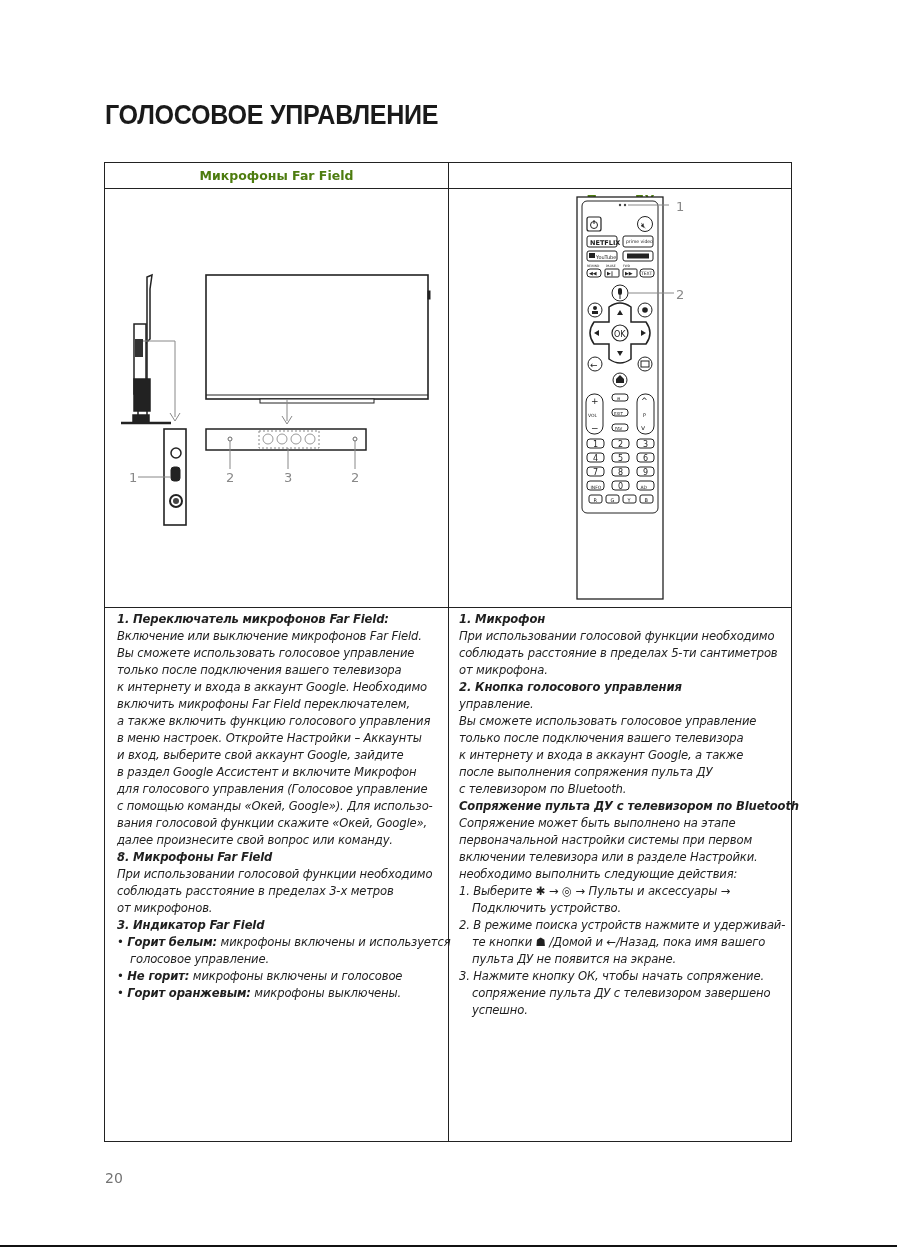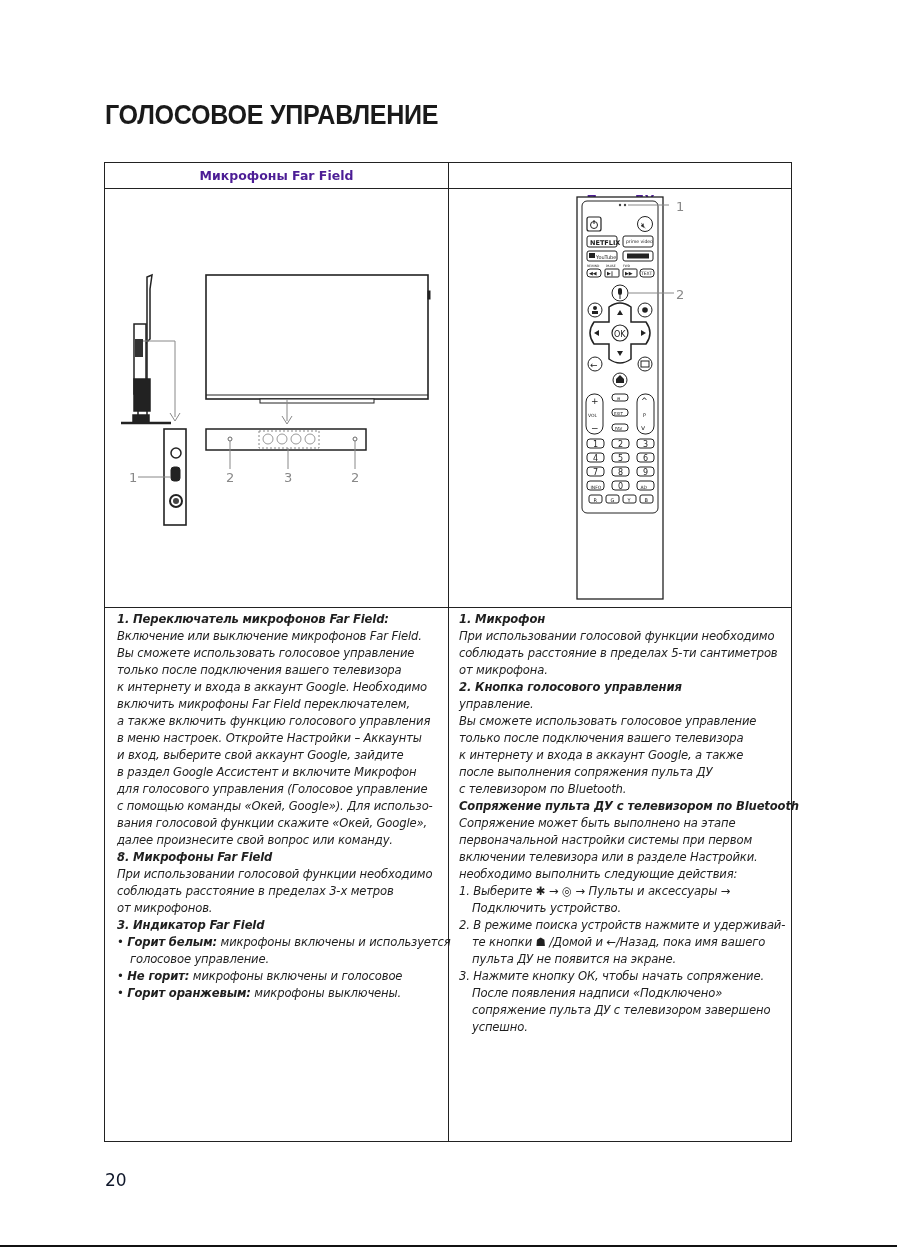--- a/index.html
+++ b/index.html
@@ -6,34 +6,34 @@
   body { width: 897px; height: 1248px; position: relative; overflow: hidden;
          font-family: "DejaVu Sans", "Liberation Sans", sans-serif; color: #1a1a1a; }
   .page-title { position: absolute; left: 105px; top: 100px; margin: 0;
          font-family: "Liberation Sans", sans-serif; font-weight: bold; font-size: 27px;
          letter-spacing: -0.3px; color: #1a1a1a; transform: scaleX(0.93); transform-origin: left; }
   .tbl { position: absolute; left: 104px; top: 162px; width: 688px; height: 980px;
          border: 1px solid #222; box-sizing: border-box; }
   .vline { position: absolute; left: 343px; top: 0; bottom: 0; width: 1px; background: #222; }
   .hline { position: absolute; left: 0; right: 0; height: 1px; background: #222; }
   .hdr { position: absolute; top: 0; height: 25px; line-height: 25px; text-align: center;
-         font-size: 12.5px; font-weight: bold; color: #4c1d95; }
+         font-size: 12.5px; font-weight: bold; color: #4d7c0f; }
   .hdr.left { left: 0; width: 343px; }
   .hdr.right { left: 344px; width: 343px; margin-top: 24px; }
   .fig-left { position: absolute; left: 0; top: 26px; width: 343px; height: 418px; }
   .fig-right { position: absolute; left: 344px; top: 26px; width: 343px; height: 418px; }
   .text-col { position: absolute; top: 448px; font-size: 11.6px; line-height: 17px;
          color: #1f1f1f; letter-spacing: -0.15px; font-style: italic; }
   .text-col.left { left: 12px; width: 330px; }
   .text-col.right { left: 354px; width: 334px; }
   .text-col p { margin: 0; white-space: nowrap; }
   .text-col .b { font-weight: bold; }
   .text-col .ind { padding-left: 13px; }
   .text-col .li { padding-left: 13px; text-indent: -13px; }
-  .page-number { position: absolute; left: 105px; top: 1170px; font-size: 17px; color: #0f172a; text-align: right; }
+  .page-number { position: absolute; left: 105px; top: 1170px; font-size: 14px; color: #737373; text-align: right; }
   .bottom-rule { position: absolute; left: 0; right: 0; top: 1245px; height: 2px; background: #111; }
   svg text { font-family: "DejaVu Sans", sans-serif; }
 </style>
 </head>
 <body>
 
 <h1 class="page-title">ГОЛОСОВОЕ УПРАВЛЕНИЕ</h1>
 
 <div class="tbl">
   <div class="vline"></div>
@@ -296,20 +296,19 @@
       <p>Сопряжение может быть выполнено на этапе</p>
       <p>первоначальной настройки системы при первом</p>
       <p>включении телевизора или в разделе Настройки.</p>
       <p>необходимо выполнить следующие действия:</p>
       <p>1. Выберите ✱ → ◎ → Пульты и аксессуары →</p>
       <p class="ind">Подключить устройство.</p>
       <p>2. В режиме поиска устройств нажмите и удерживай-</p>
       <p class="ind">те кнопки ☗ /Домой и ←/Назад, пока имя вашего</p>
       <p class="ind">пульта ДУ не появится на экране.</p>
       <p>3. Нажмите кнопку ОК, чтобы начать сопряжение.</p>
-      <p class="ind">После появления надписи «Подключено»</p>
       <p class="ind">сопряжение пульта ДУ с телевизором завершено</p>
       <p class="ind">успешно.</p>
     </div>
 </div>
 
 <div class="page-number">20</div>
 <div class="bottom-rule"></div>
 
 </body></html>

